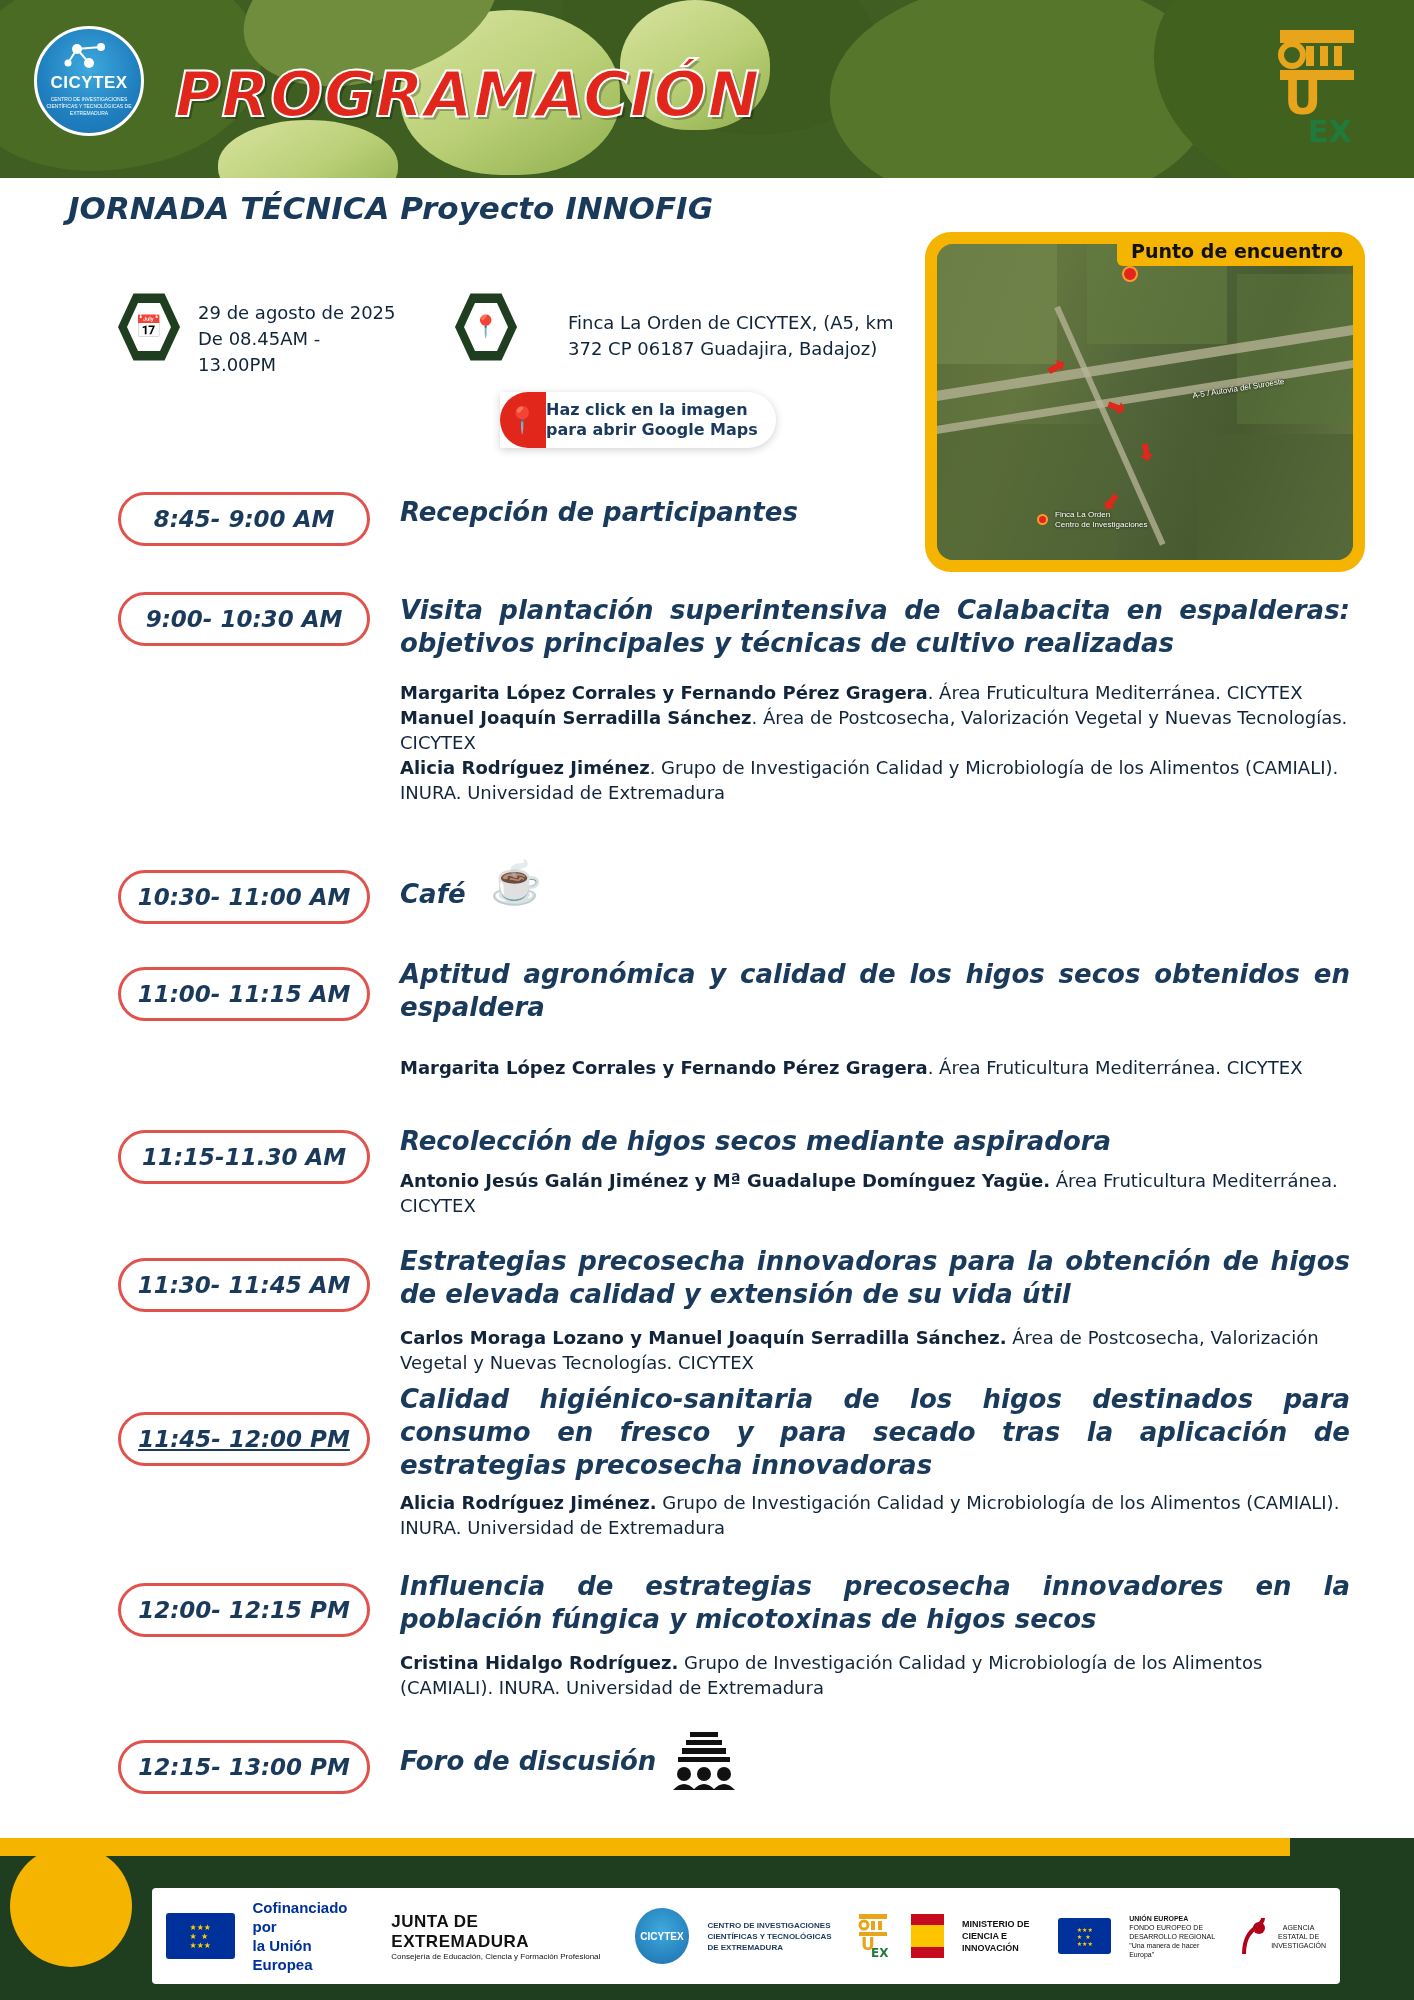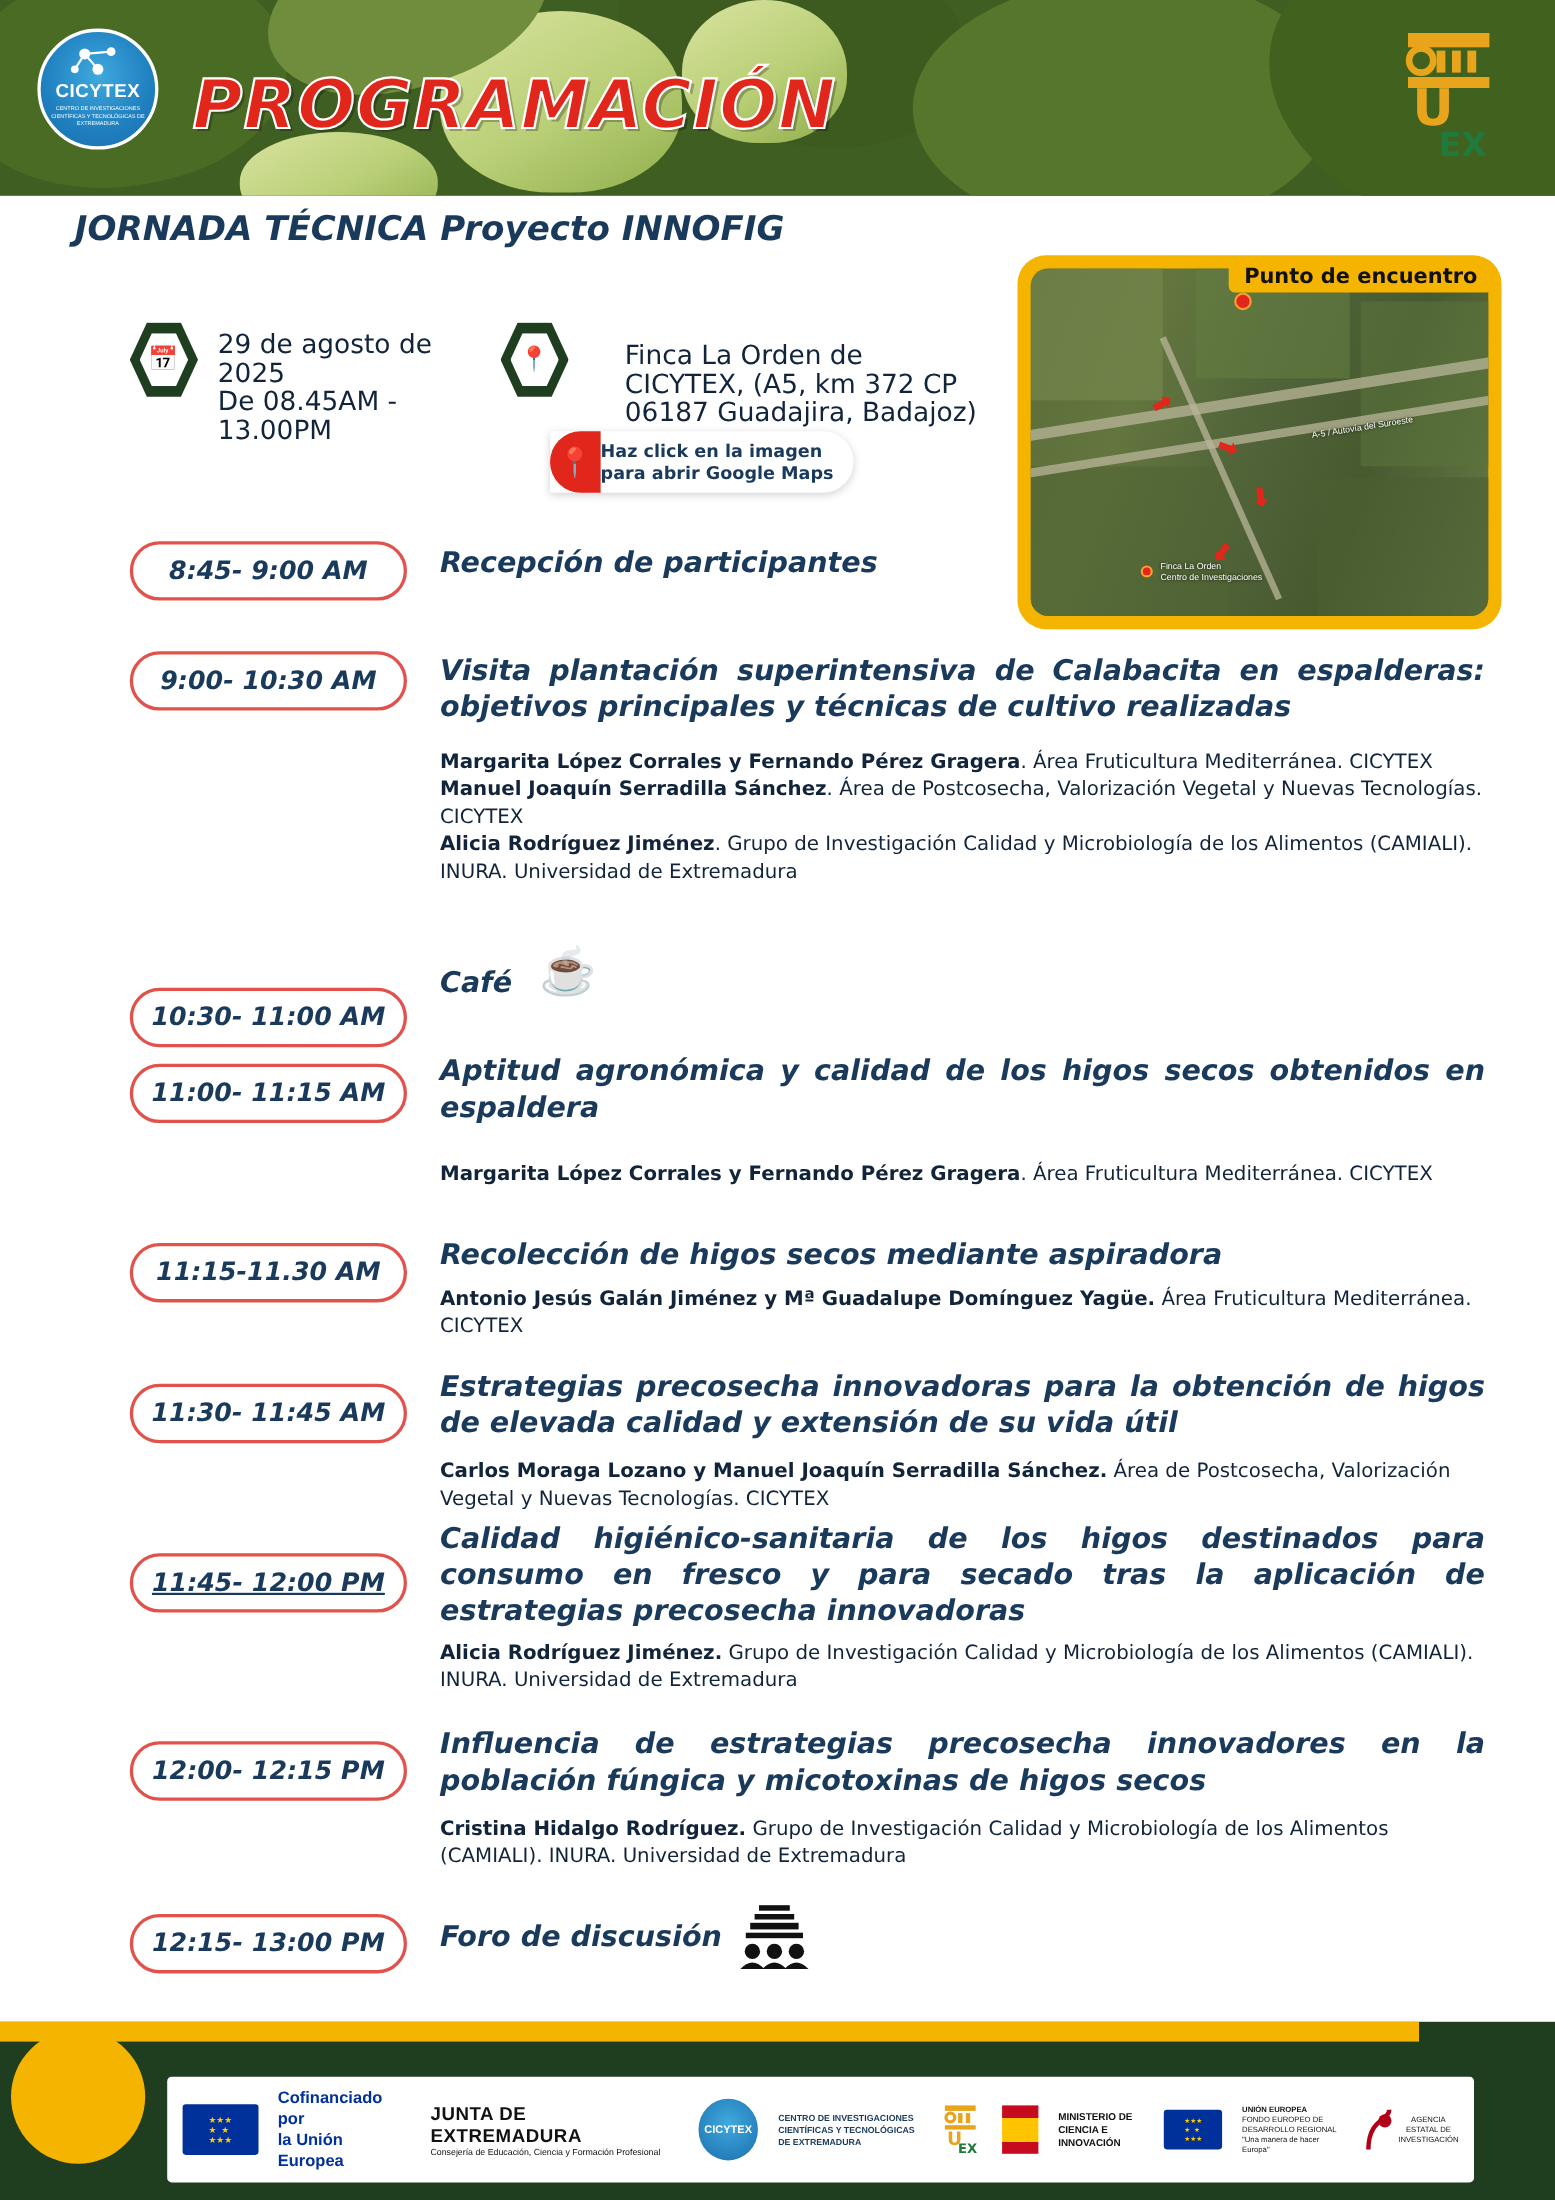--- a/index.html
+++ b/index.html
@@ -93,21 +93,21 @@
   .hexicon .inner {
     width: 44px; height: 50px;
     background: #ffffff;
     clip-path: polygon(25% 2%, 75% 2%, 100% 50%, 75% 98%, 25% 98%, 0% 50%);
     display:flex; align-items:center; justify-content:center;
     color: #1f3d1f;
     font-size: 22px;
   }
   .info-text {
     position: absolute;
-    font-size: 24px;
+    font-size: 18px;
     color: #12243a;
     line-height: 26px;
     font-family: "DejaVu Sans", sans-serif;
   }
 
   
   .map-box {
     position: absolute;
     left: 925px; top: 232px;
     width: 440px; height: 340px;
@@ -374,21 +374,21 @@
       <div>
         <b>Manuel Joaquín Serradilla Sánchez</b><span>. Área de Postcosecha, Valorización Vegetal y Nuevas Tecnologías. CICYTEX</span>
       </div>
       <div>
         <b>Alicia Rodríguez Jiménez</b><span>. Grupo de Investigación Calidad y Microbiología de los Alimentos (CAMIALI). INURA. Universidad de Extremadura</span>
       </div>
     </div>
   </div>
 
   <div class="slot">
-    <div class="time-pill" style="left:118px; top:870px;margin-top:28px;">10:30- 11:00 AM</div>
+    <div class="time-pill" style="left:118px; top:870px;">10:30- 11:00 AM</div>
     <div class="slot-title" style="top:878px; width:140px;">Café</div>
     <div class="coffee-icon" style="left:490px; top:858px;">☕</div>
   </div>
 
   <div class="slot">
     <div class="time-pill" style="left:118px; top:967px;">11:00- 11:15 AM</div>
     <div class="slot-title just" style="top:958px;">Aptitud agronómica y calidad de los higos secos obtenidos en espaldera</div>
     <div class="speakers" style="top:1055px;">
       <div>
         <b>Margarita López Corrales y Fernando Pérez Gragera</b><span>. Área Fruticultura Mediterránea. CICYTEX</span>

